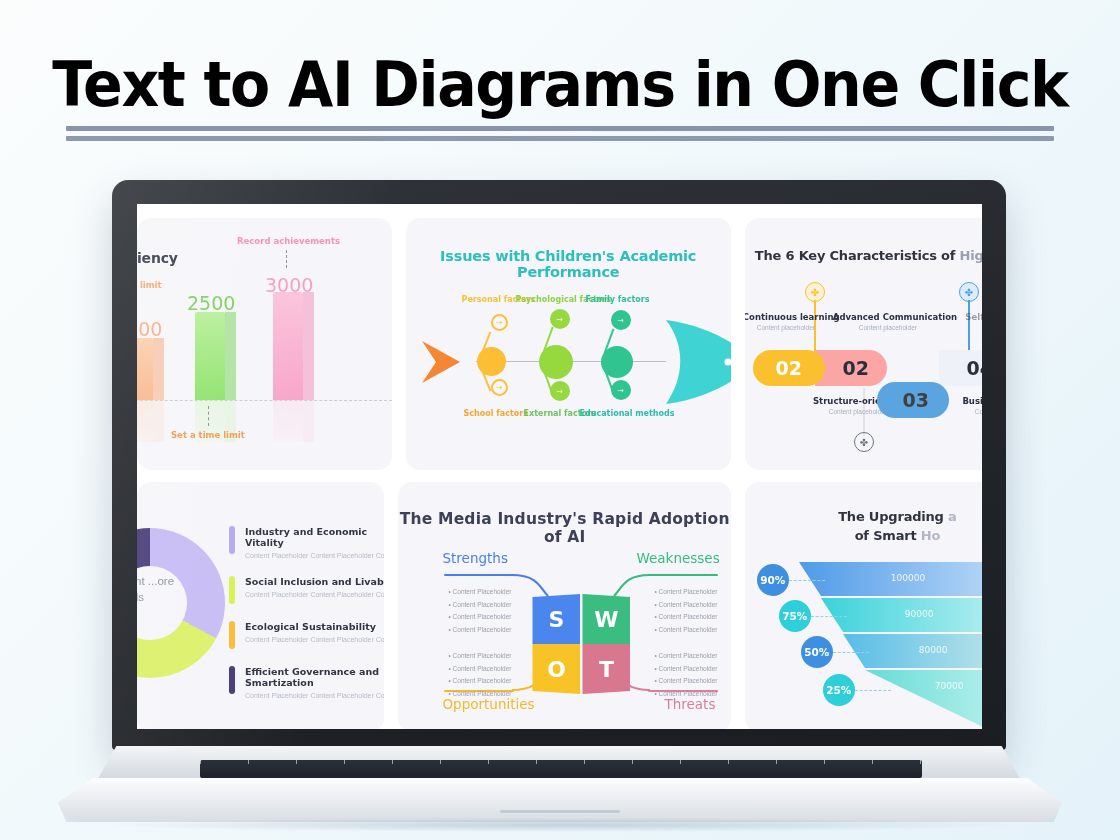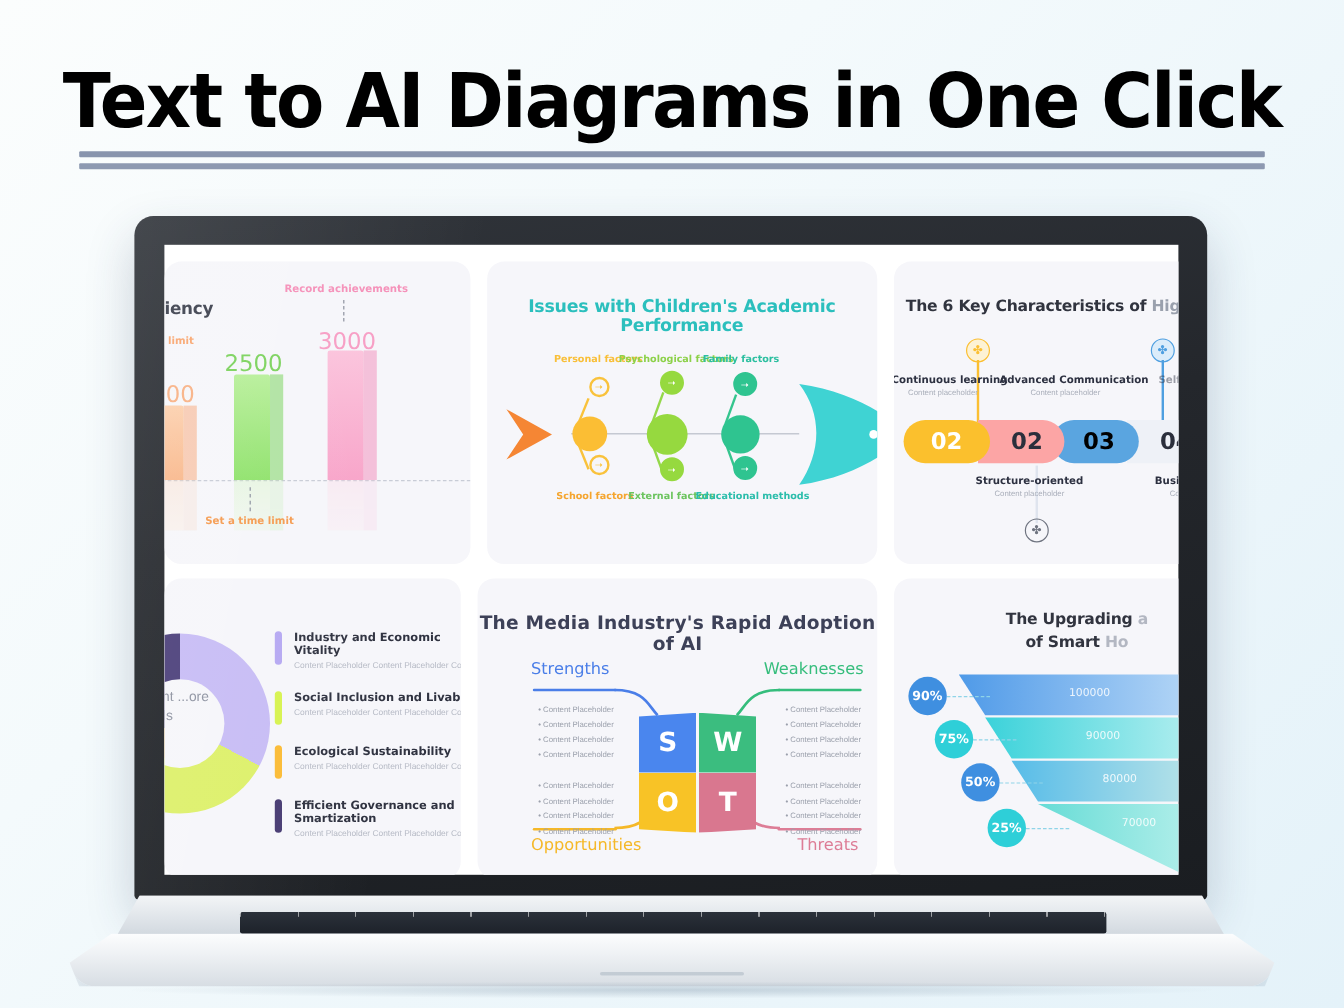--- a/index.html
+++ b/index.html
@@ -295,21 +295,21 @@
                 <div class="s">Content placeholder</div>
               </div>
               <div class="ptop" style="left:205px;top:32px;width:100px;opacity:.45;">
                 <div class="t">Self-managem</div>
                 <div class="s">Content plac</div>
               </div>
 
               <div class="pbar">
                 <div class="pseg" style="background:#fbc02d;color:#fff;border-radius:18px;z-index:5;">02</div>
                 <div class="pseg" style="background:#fca5a5;color:#2b2f3c;border-radius:0 18px 18px 0;padding-left:10px;z-index:4;">02</div>
-                <div class="pseg" style="background:#5aa5e0;color:#000000;border-radius:18px;padding-left:6px;z-index:3;">03</div>
+                <div class="pseg" style="background:#5aa5e0;color:#404040;border-radius:18px;padding-left:6px;z-index:3;margin-top:32px;">03</div>
                 <div class="pseg" style="background:#eef1f7;color:#2b2f3c;border-radius:0 18px 18px 0;padding-left:10px;z-index:2;">04</div>
 
               </div>
 
               <div class="pconn" style="left:118px;top:108px;height:48px;background:#dfe4ee;"></div>
 
               <div class="picon" style="left:109px;top:152px;border-color:#6f7480;color:#6f7480;">✤</div>
 
               <div class="pbot" style="left:50px;top:116px;width:126px;">
                 <div class="t">Structure-oriented</div>

